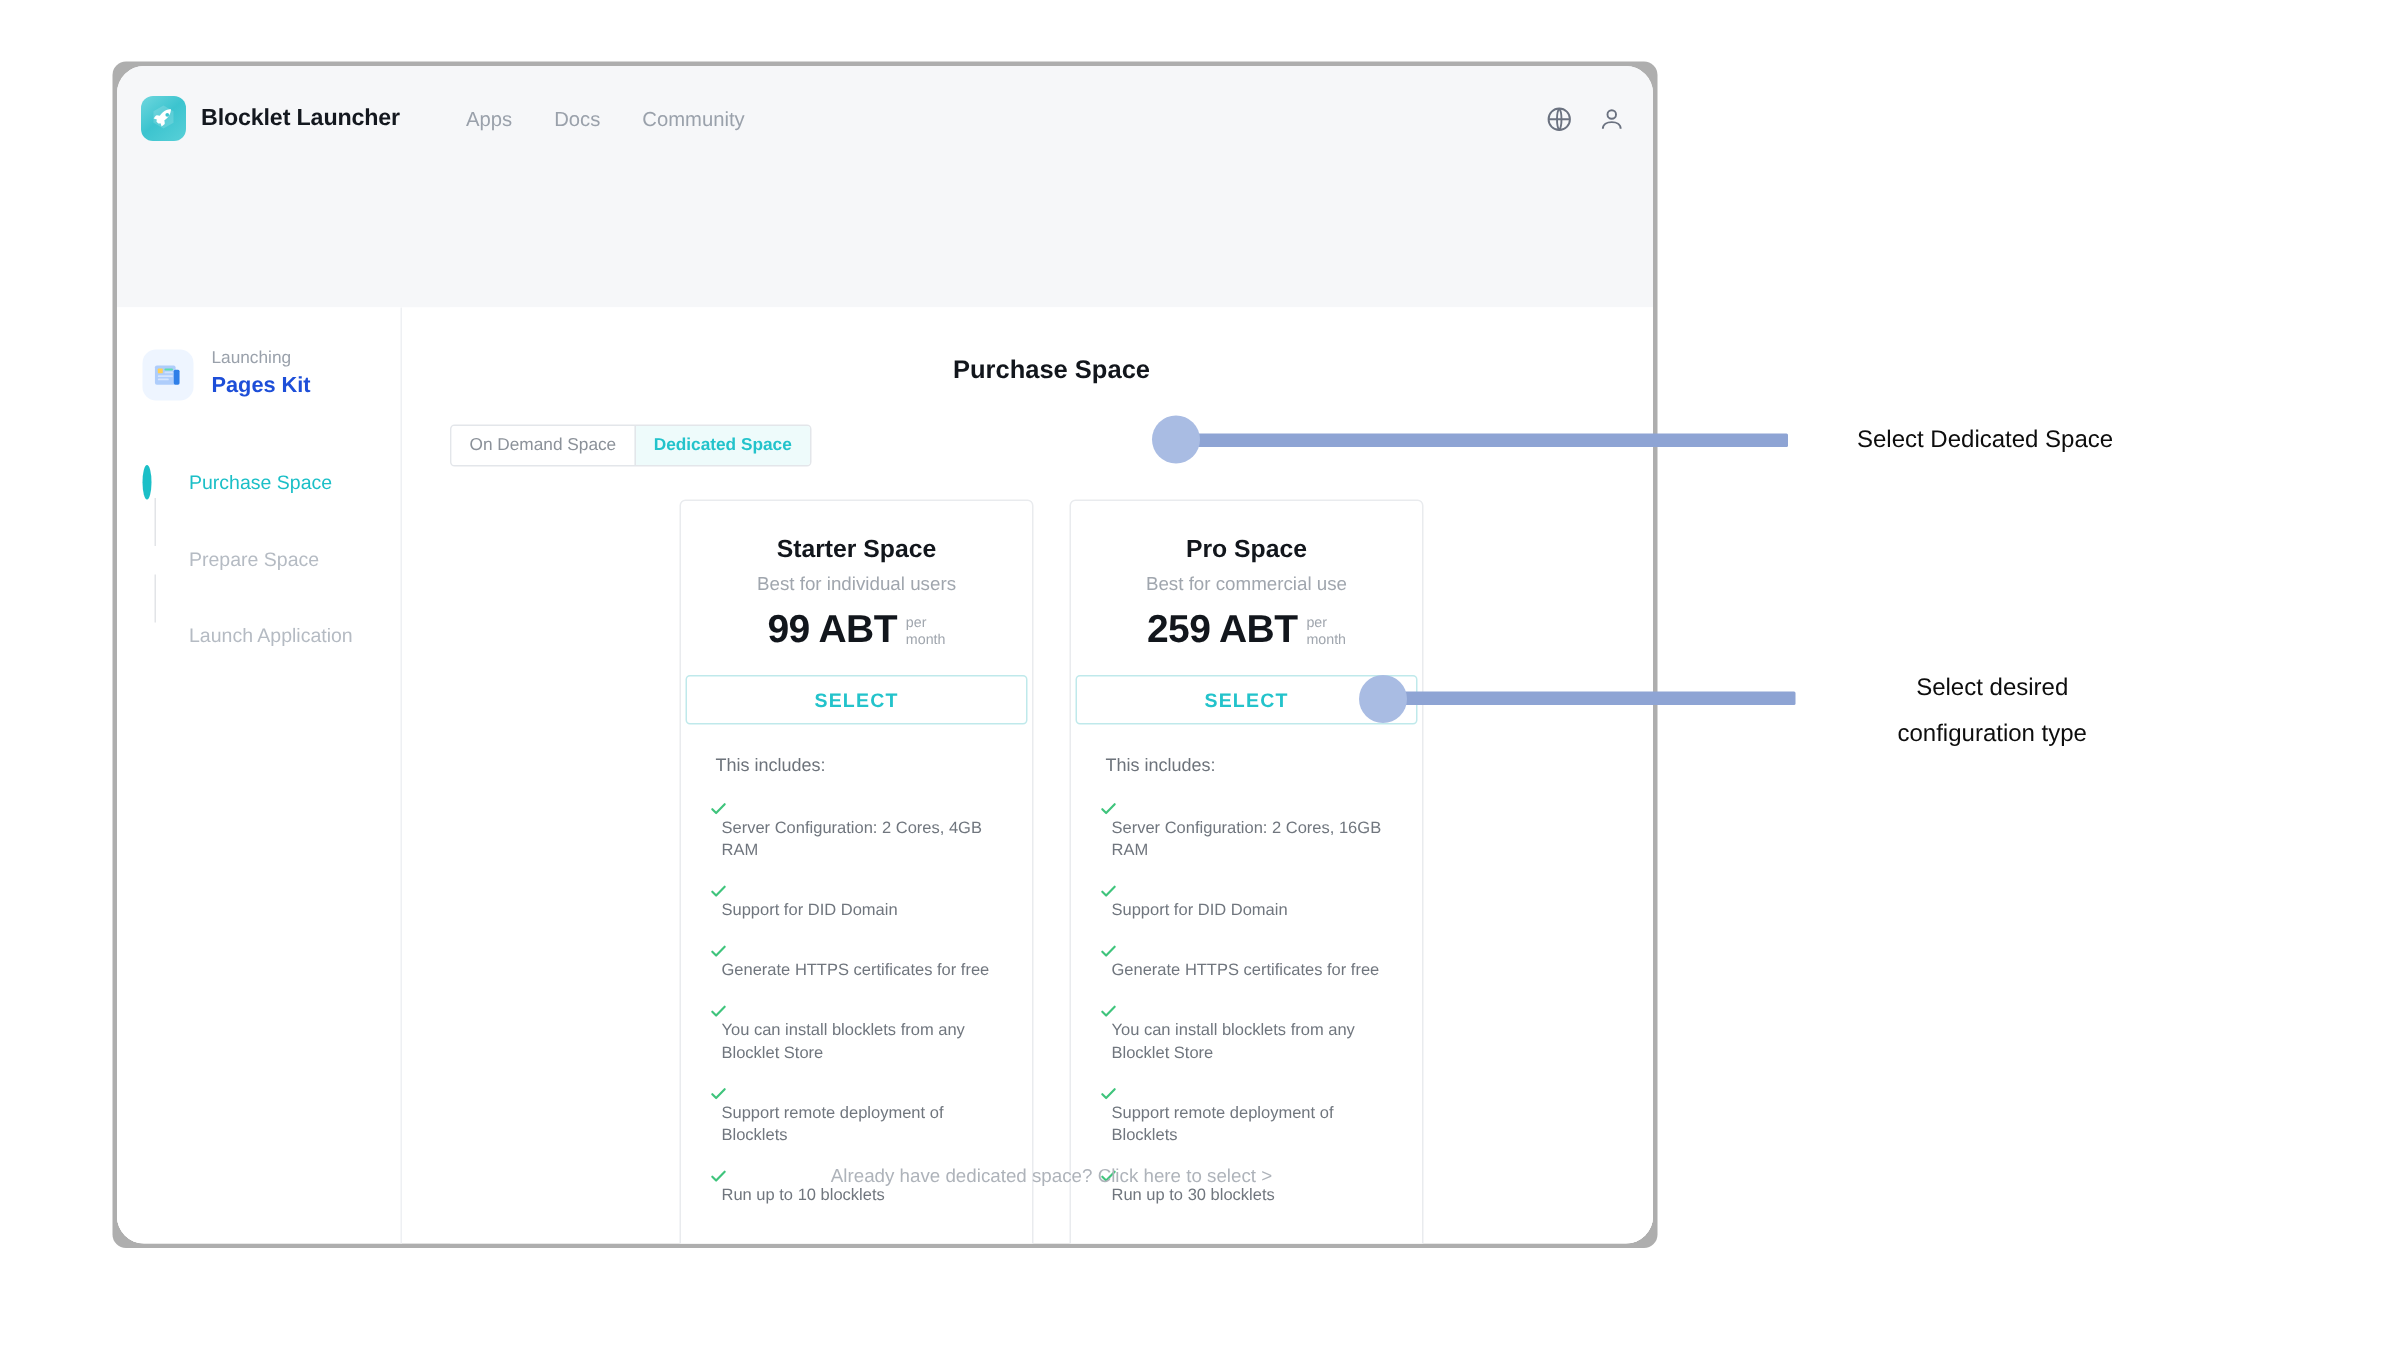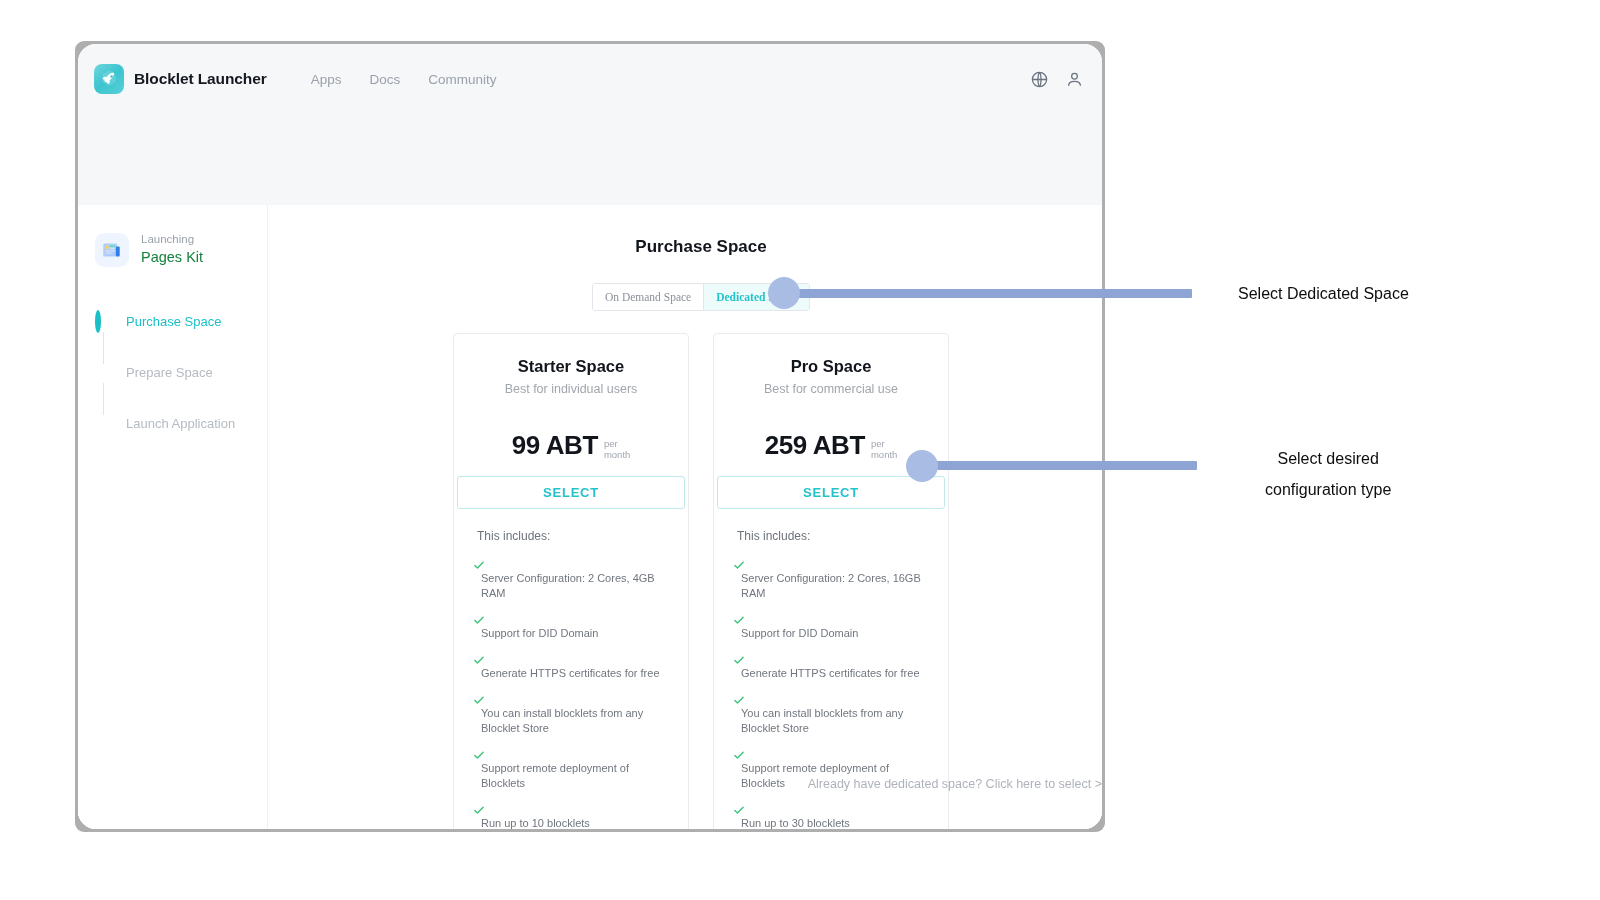--- a/index.html
+++ b/index.html
@@ -80,21 +80,21 @@
   .app-icon {
     width: 34px; height: 34px; border-radius: 9px;
     background: #eef5ff;
     display: flex; align-items: center; justify-content: center;
     flex: 0 0 auto;
   }
   .app-icon svg { display: block; }
   .app-meta { margin-left: 12px; }
   .app-launching { font-size: 11.5px; color: #9aa1ab; line-height: 15px; }
   .app-title {
-    font-size: 14.5px; font-weight: normal; color: #15803d;
+    font-size: 14.5px; font-weight: bold; color: #1d4ed8;
     line-height: 19px; margin-top: 1px;
   }
 
   .stepper { position: relative; margin-top: 45px; padding-left: 17px; }
   .step { position: relative; height: 51px; display: flex; align-items: flex-start; }
   .step-marker {
     position: relative; width: 18px; height: 18px;
     flex: 0 0 auto; margin-top: 1px;
   }
   .step-dot {
@@ -120,21 +120,21 @@
   .main {
     position: absolute; left: 222px; top: 0;
     width: calc(100% - 222px); height: 100%;
     background: #fff;
   }
   .page-title {
     text-align: center; margin-top: 32px;
     font-size: 17px; font-weight: bold; color: #12161c;
   }
 
-  .toggle-wrap { display: flex; justify-content: center; margin-top: 26px; font-family: Liberation Serif, serif; }
+  .toggle-wrap { display: flex; margin-top: 26px; }
   .toggle {
     display: flex; border: 1px solid #e3e6ea;
     border-radius: 3px; overflow: hidden; background: #fff;
   }
   .toggle-btn {
     font-size: 11.5px; padding: 7px 12px;
     color: #8b9199; background: #fff; cursor: pointer;
     white-space: nowrap; font-weight: normal;
   }
   .toggle-btn.active {
@@ -155,22 +155,22 @@
   }
   .card-title {
     text-align: center; font-size: 16.5px; font-weight: bold;
     color: #12161c;
   }
   .card-sub {
     text-align: center; font-size: 12.5px; color: #a0a6ae;
     margin-top: 6px;
   }
   .price-row {
-    display: flex; align-items: flex-end; justify-content: center;
-    margin-top: 34px;
+    display: flex; align-items: center; justify-content: center;
+    margin-top: 8px;
   }
   .price-main {
     font-size: 26px; font-weight: bold; color: #12161c;
     letter-spacing: -0.4px; line-height: 30px;
   }
   .price-per {
     font-size: 9.5px; color: #a0a6ae; line-height: 11px;
     margin-left: 6px; margin-top: 4px;
   }
   .select-btn {
@@ -196,21 +196,21 @@
     margin-top: 4px; color: #3fc47c;
   }
   .check svg { display: block; width: 12px; height: 12px; }
   .feature-text {
     margin-left: 8px; font-size: 11px; color: #70767e;
     line-height: 15px;
   }
 
   .footer-link {
     position: absolute; left: 0; bottom: 0;
-    width: 100%; text-align: right;
+    width: 100%; text-align: center;
     padding-bottom: 38px;
     font-size: 12.5px; color: #aeb3ba; cursor: pointer;
   }
 
   
   .anno-line {
     position: absolute; height: 9px;
     background: #8ea4d4; border-radius: 1px;
   }
   .anno-dot {

